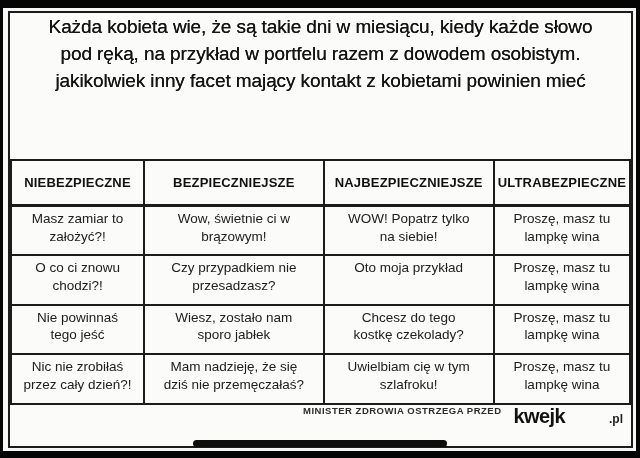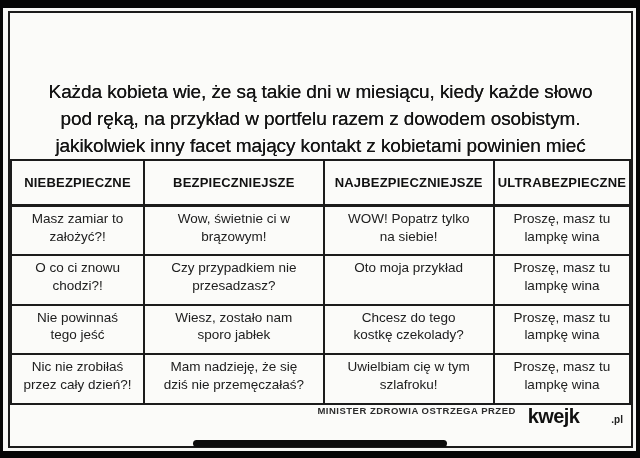--- a/index.html
+++ b/index.html
@@ -21,21 +21,21 @@
   .paper {
     width:100%; height:100%; box-sizing:border-box;
     background:#fbfbf9;
     border:2px solid #1b1b1b;
     position:relative;
     display:flex; flex-direction:column;
     color:#1a1a1a;
   }
   .intro {
     height:146px; flex:0 0 auto;
-    display:flex; flex-direction:column; justify-content:flex-end;
+    display:flex; flex-direction:column; justify-content:flex-start;
     text-align:center;
     font-size:19px; line-height:27px; font-weight:400;
     letter-spacing:-0.1px;
     color:#141414;
     text-shadow:0 0 0.6px #141414;
   }
   .intro div { white-space:nowrap; }
   table.guide {
     flex:0 0 auto;
     width:100%; height:246px;
@@ -62,26 +62,26 @@
   table.guide tbody tr { height:45px; }
   .footer {
     flex:1 1 auto;
     display:flex; justify-content:flex-end; align-items:flex-start;
     padding:0 8px 12px 0; gap:12px;
   }
   .warning {
     font-size:9.5px; font-weight:700; letter-spacing:0.5px;
     color:#2c2c2c; white-space:nowrap;
   }
-  .brand { display:flex; align-items:baseline; white-space:nowrap; }
+  .brand { display:flex; align-items:baseline; white-space:nowrap;gap:44px; }
   .brand .name {
     font-size:20px; font-weight:700; letter-spacing:-0.6px; color:#111;
   }
   .brand .tld {
-    font-size:10px; font-weight:700; color:#222;margin-left:32px;
+    font-size:12px; font-weight:700; color:#222;
   }
   .censor-bar {
     position:absolute; left:183px; bottom:-1px;
     width:254px; height:7px;
     background:#0c0c0c; border-radius:4px;
   }
 </style>
 </head>
 <body>
 

